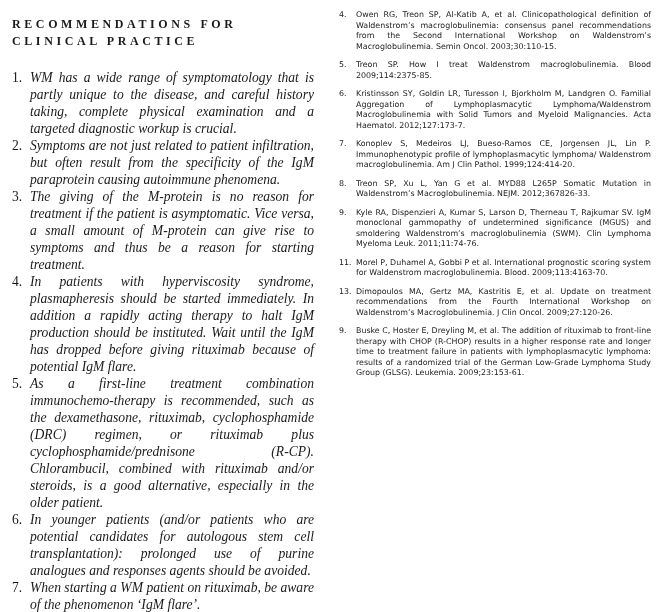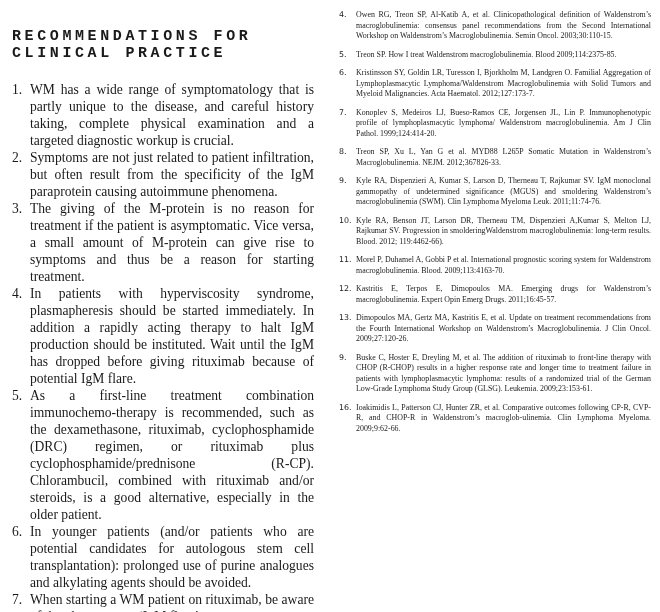--- a/index.html
+++ b/index.html
@@ -1,30 +1,30 @@
 <!DOCTYPE html>
 <html><head>
   <meta charset="utf-8">
   <style>
     html, body { margin: 0; padding: 0; background: #ffffff; }
     body { width: 660px; height: 612px; position: relative; overflow: hidden; color: #1a1a1a; }
     .left-col { position: absolute; left: 12px; top: 16px; width: 302px; }
     .heading {
-      font-family: Liberation Mono, monospace; font-weight: bold; font-size: 15px;
-      letter-spacing: 3.6px; line-height: 17px; margin: 12px 0 19px 0; color: #1a1a1a;
+      font-family: Liberation Serif, serif; font-weight: bold; font-size: 12px;
+      letter-spacing: 3.6px; line-height: 17px; margin: 0 0 19px 0; color: #1a1a1a;
     }
     .rec-list { list-style: none; margin: 0; padding: 0; }
     .rec-item { display: flex; font-family: "Liberation Serif", serif; font-size: 13.6px; line-height: 17px; }
     .rec-num { width: 18px; flex: none; }
-    .rec-text { flex: 1; text-align: justify; }
+    .rec-text { flex: 1; text-align: justify; font-style: italic; }
     .right-col { position: absolute; left: 339px; top: 10px; width: 312px; }
     .ref-list { list-style: none; margin: 0; padding: 0; }
     .ref-item { display: flex; font-family: "DejaVu Sans", sans-serif; font-size: 7.9px; line-height: 10.5px; margin-bottom: 8px; color: #222; }
     .ref-num { width: 17px; flex: none; }
-    .ref-text { flex: 1; text-align: justify; font-family: Liberation Serif, serif; }
+    .ref-text { flex: 1; text-align: justify; }
   </style>
 </head>
 <body>
 
 <div class="left-col">
   <h2 class="heading">RECOMMENDATIONS FOR CLINICAL PRACTICE</h2>
   <ol class="rec-list">
     <li class="rec-item">
         <span class="rec-num">1.</span>
         <span class="rec-text">WM has a wide range of symptomatology that is partly unique to the disease, and careful history taking, complete physical examination and a targeted diagnostic workup is crucial.</span>
@@ -40,21 +40,21 @@
     <li class="rec-item">
         <span class="rec-num">4.</span>
         <span class="rec-text">In patients with hyperviscosity syndrome, plasmapheresis should be started immediately. In addition a rapidly acting therapy to halt IgM production should be instituted. Wait until the IgM has dropped before giving rituximab because of potential IgM flare.</span>
       </li>
     <li class="rec-item">
         <span class="rec-num">5.</span>
         <span class="rec-text">As a first-line treatment combination immunochemo-therapy is recommended, such as the dexamethasone, rituximab, cyclophosphamide (DRC) regimen, or rituximab plus cyclophosphamide/prednisone (R-CP). Chlorambucil, combined with rituximab and/or steroids, is a good alternative, especially in the older patient.</span>
       </li>
     <li class="rec-item">
         <span class="rec-num">6.</span>
-        <span class="rec-text">In younger patients (and/or patients who are potential candidates for autologous stem cell transplantation): prolonged use of purine analogues and alkylating agents should be avoided.</span>
+        <span class="rec-text">In younger patients (and/or patients who are potential candidates for autologous stem cell transplantation): prolonged use of purine analogues and responses agents should be avoided.</span>
       </li>
     <li class="rec-item">
         <span class="rec-num">7.</span>
         <span class="rec-text">When starting a WM patient on rituximab, be aware of the phenomenon ‘IgM flare’.</span>
       </li>
 
   </ol>
 </div>
 
 <div class="right-col">
@@ -77,37 +77,25 @@
       </li>
     <li class="ref-item">
         <span class="ref-num">8.</span>
         <span class="ref-text">Treon SP, Xu L, Yan G et al. MYD88 L265P Somatic Mutation in Waldenstrom’s Macroglobulinemia. NEJM. 2012;367826-33.</span>
       </li>
     <li class="ref-item">
         <span class="ref-num">9.</span>
         <span class="ref-text">Kyle RA, Dispenzieri A, Kumar S, Larson D, Therneau T, Rajkumar SV. IgM monoclonal gammopathy of undetermined significance (MGUS) and smoldering Waldenstrom’s macroglobulinemia (SWM). Clin Lymphoma Myeloma Leuk. 2011;11:74-76.</span>
       </li>
     <li class="ref-item">
-        <span class="ref-num">10.</span>
-        <span class="ref-text">Kyle RA, Benson JT, Larson DR, Therneau TM, Dispenzieri A,Kumar S, Melton LJ, Rajkumar SV. Progression in smolderingWaldenstrom macroglobulinemia: long-term results. Blood. 2012; 119:4462-66).</span>
-      </li>
-    <li class="ref-item">
         <span class="ref-num">11.</span>
         <span class="ref-text">Morel P, Duhamel A, Gobbi P et al. International prognostic scoring system for Waldenstrom macroglobulinemia. Blood. 2009;113:4163-70.</span>
-      </li>
-    <li class="ref-item">
-        <span class="ref-num">12.</span>
-        <span class="ref-text">Kastritis E, Terpos E, Dimopoulos MA. Emerging drugs for Waldenstrom’s macroglobulinemia. Expert Opin Emerg Drugs. 2011;16:45-57.</span>
       </li>
     <li class="ref-item">
         <span class="ref-num">13.</span>
         <span class="ref-text">Dimopoulos MA, Gertz MA, Kastritis E, et al. Update on treatment recommendations from the Fourth International Workshop on Waldenstrom’s Macroglobulinemia. J Clin Oncol. 2009;27:120-26.</span>
       </li>
     <li class="ref-item">
         <span class="ref-num">9.</span>
         <span class="ref-text">Buske C, Hoster E, Dreyling M, et al. The addition of rituximab to front-line therapy with CHOP (R-CHOP) results in a higher response rate and longer time to treatment failure in patients with lymphoplasmacytic lymphoma: results of a randomized trial of the German Low-Grade Lymphoma Study Group (GLSG). Leukemia. 2009;23:153-61.</span>
       </li>
-    <li class="ref-item">
-        <span class="ref-num">16.</span>
-        <span class="ref-text">Ioakimidis L, Patterson CJ, Hunter ZR, et al. Comparative outcomes following CP-R, CVP-R, and CHOP-R in Waldenstrom’s macroglob-ulinemia. Clin Lymphoma Myeloma. 2009;9:62-66.</span>
-      </li>
   </ol>
 </div>
 
 </body></html>

